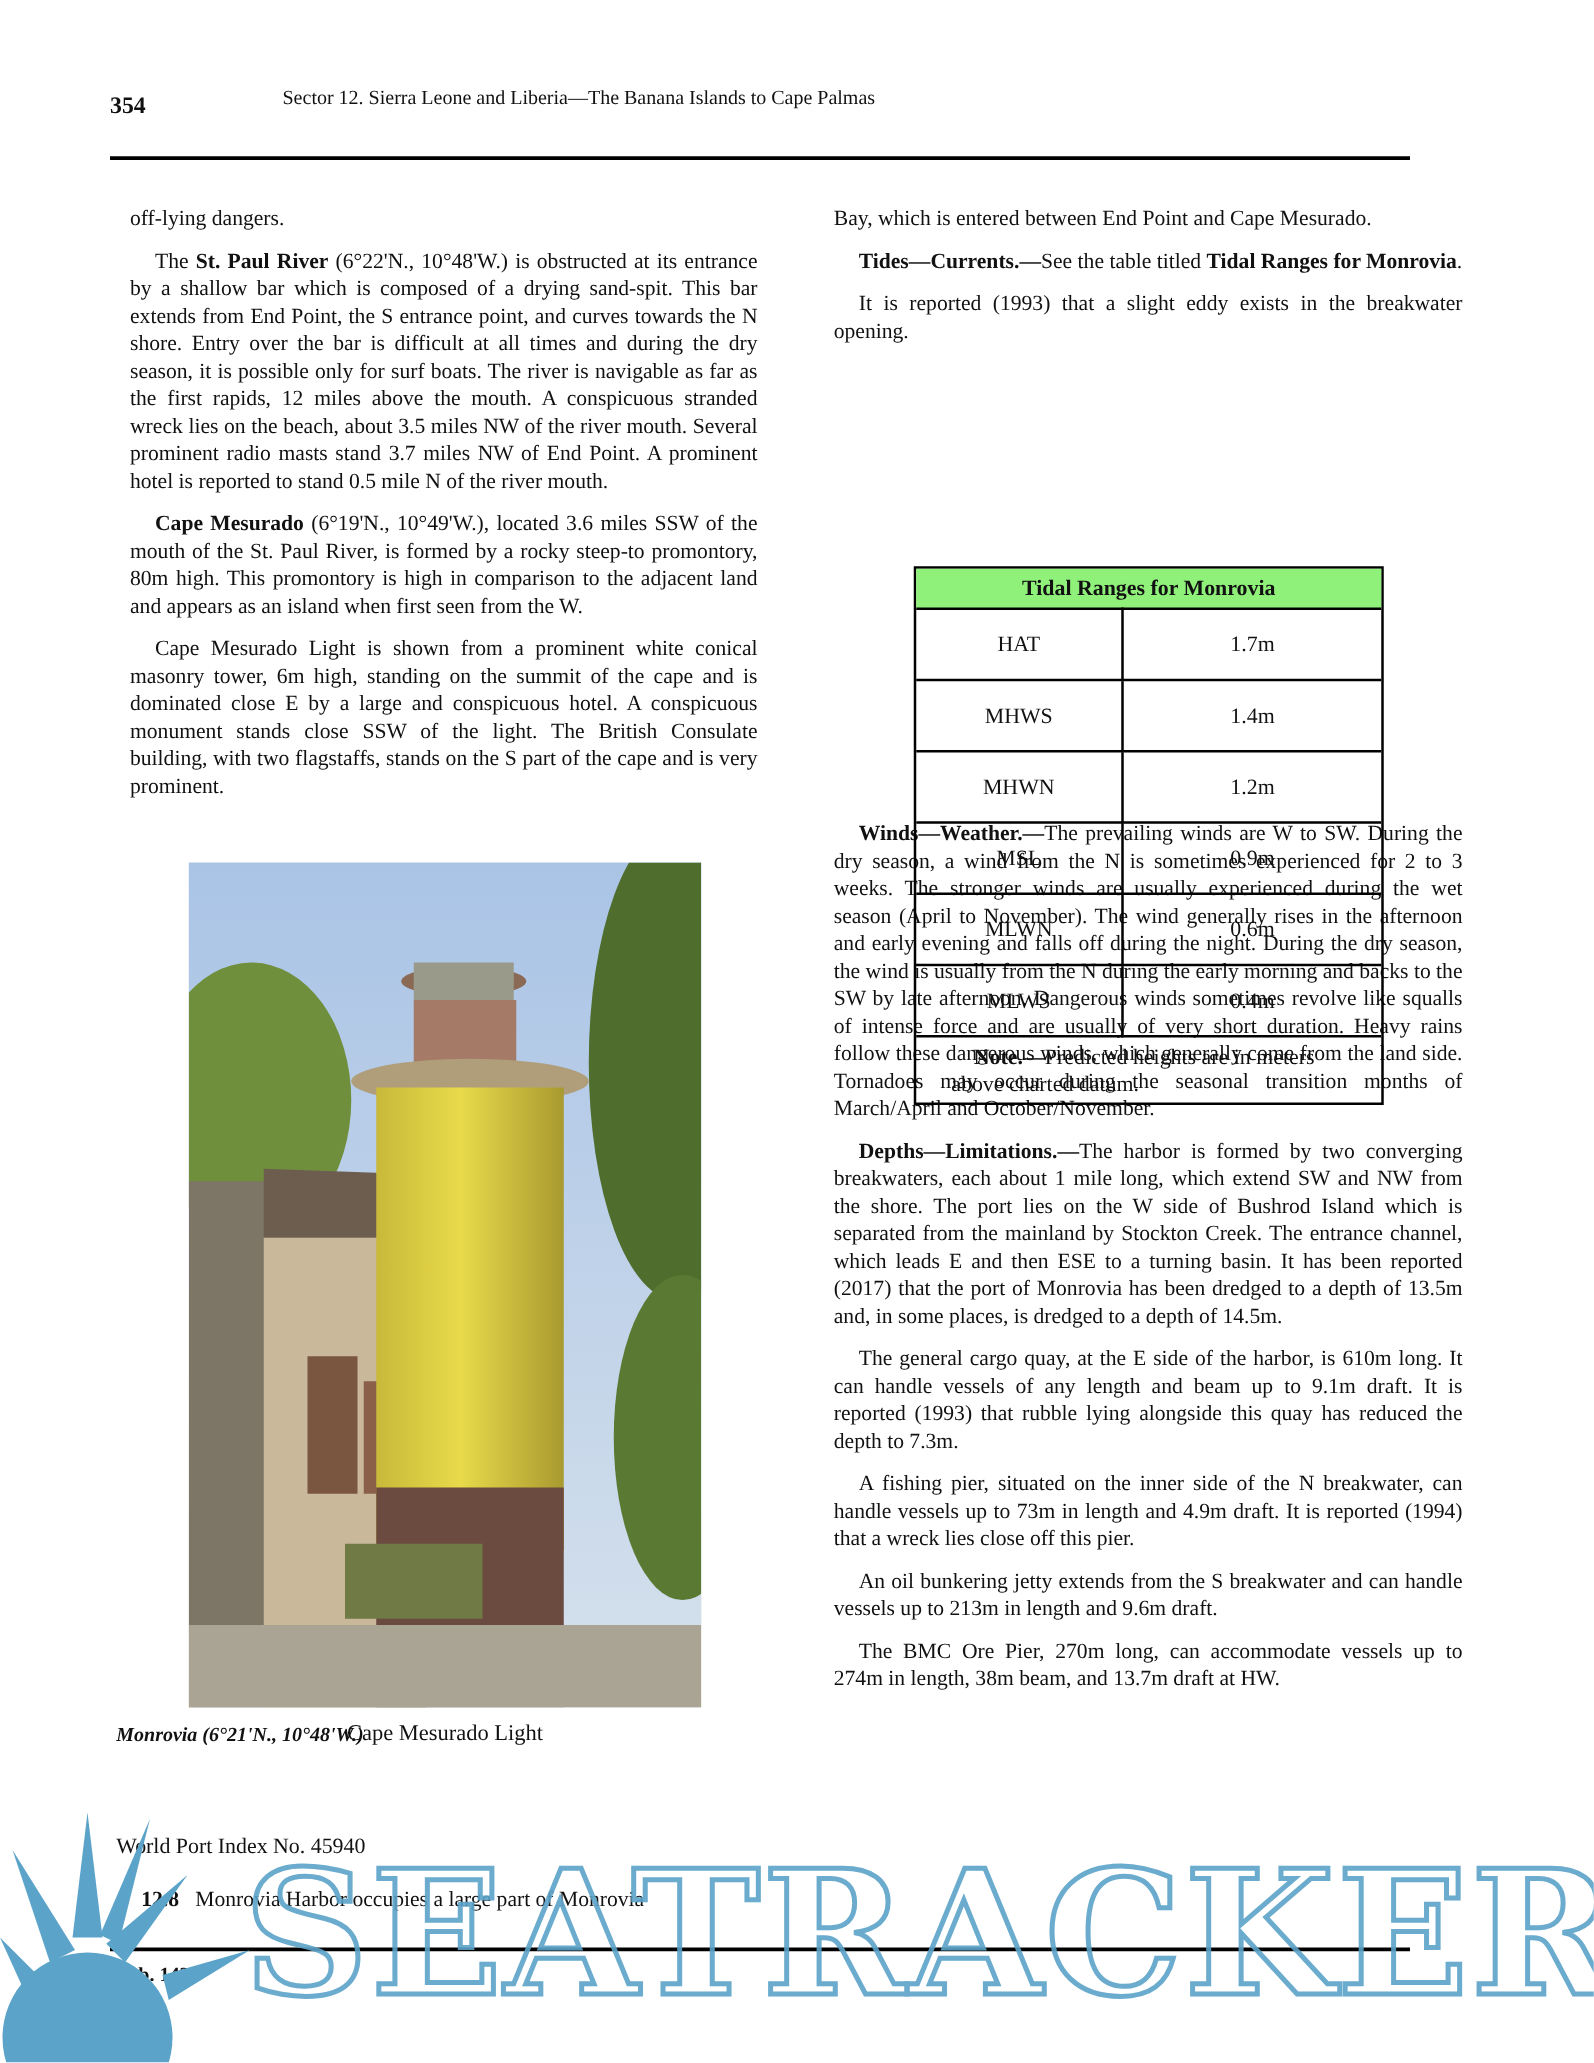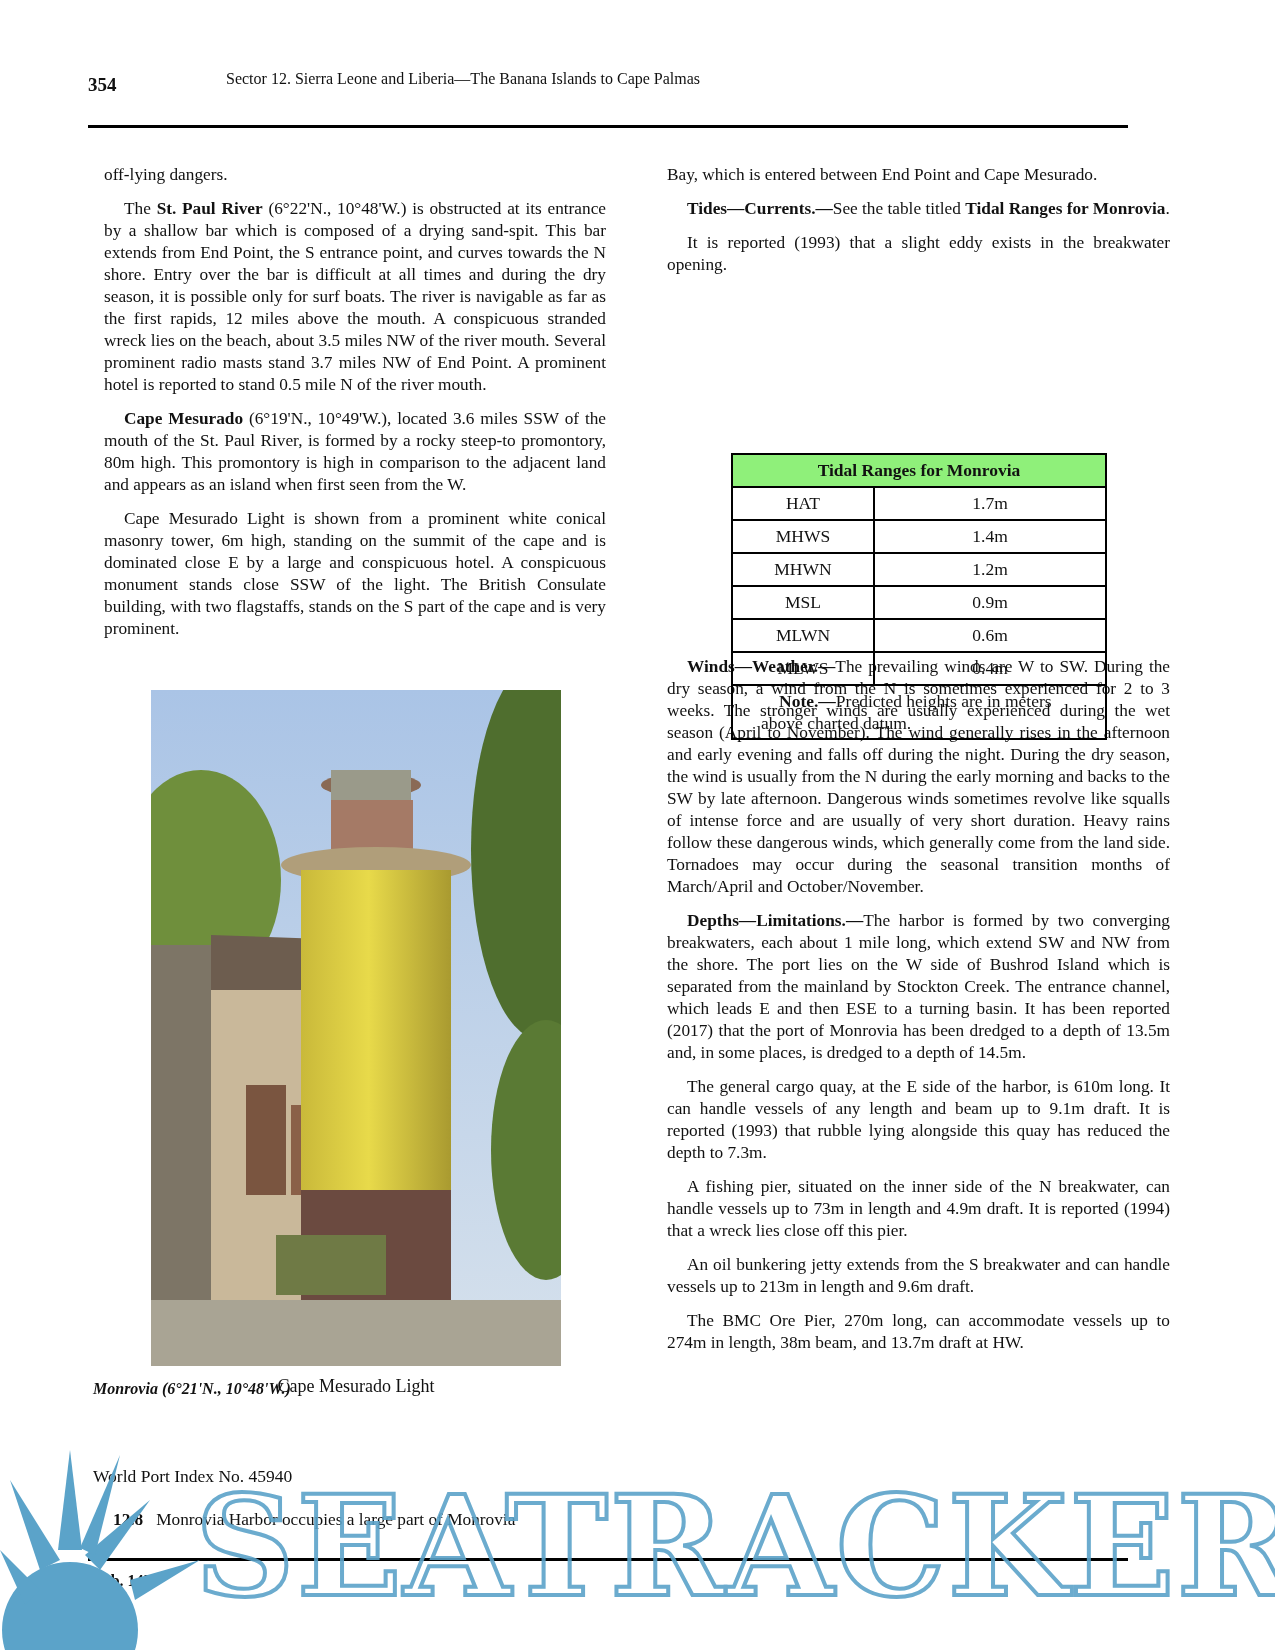--- a/index.html
+++ b/index.html
@@ -19,21 +19,21 @@
   .photo { position: absolute; left: 151px; top: 690px; width: 410px; height: 676px; overflow: hidden;
            background: linear-gradient(#b8cde6, #d4e0ee 50%, #c9ccc0); }
   .caption { position: absolute; left: 151px; top: 1376px; width: 410px; text-align: center;
              font-weight: normal; font-size: 18px; }
   .port-title { position: absolute; left: 93px; top: 1380px; font-weight: bold; font-size: 16px; font-style: italic; }
   .wpi { position: absolute; left: 93px; top: 1466px; font-size: 17.5px; }
   .para128 { position: absolute; left: 113px; top: 1510px; width: 505px; font-size: 17.3px; text-align: justify; }
   .table-wrap { position: absolute; left: 731px; top: 453px; width: 372px; border: 2px solid #000; }
   table { border-collapse: collapse; width: 100%; font-size: 17.5px; }
   th { background: #8ff07a; font-weight: bold; height: 31px; border-bottom: 2px solid #000; padding: 0; }
-  td { height: 31px; border-bottom: 2px solid #000; text-align: center; padding: 0; }
+  td { height: 31px; border-bottom: 2px solid #000; text-align: center; padding: 12px; }
   td.lbl { width: 140px; border-right: 2px solid #000; }
   td.note { text-align: left; padding: 4px 10px 4px 28px; line-height: 22px; border-bottom: none; text-indent: 18px; }
   .footer { position: absolute; left: 92px; top: 1572px; font-weight: bold; font-size: 16px; }
   .watermark { position: absolute; left: 0; top: 1440px; width: 1275px; height: 210px; pointer-events: none; }
   .wm-text { position: absolute; left: 195px; top: 1478px; font-family: "DejaVu Serif", serif; font-weight: bold;
              font-size: 138px; letter-spacing: 2px; color: transparent; -webkit-text-stroke: 4px #5ba3c9;
              line-height: 1; white-space: nowrap; opacity: 0.9; }
 </style>
 </head>
 <body>

